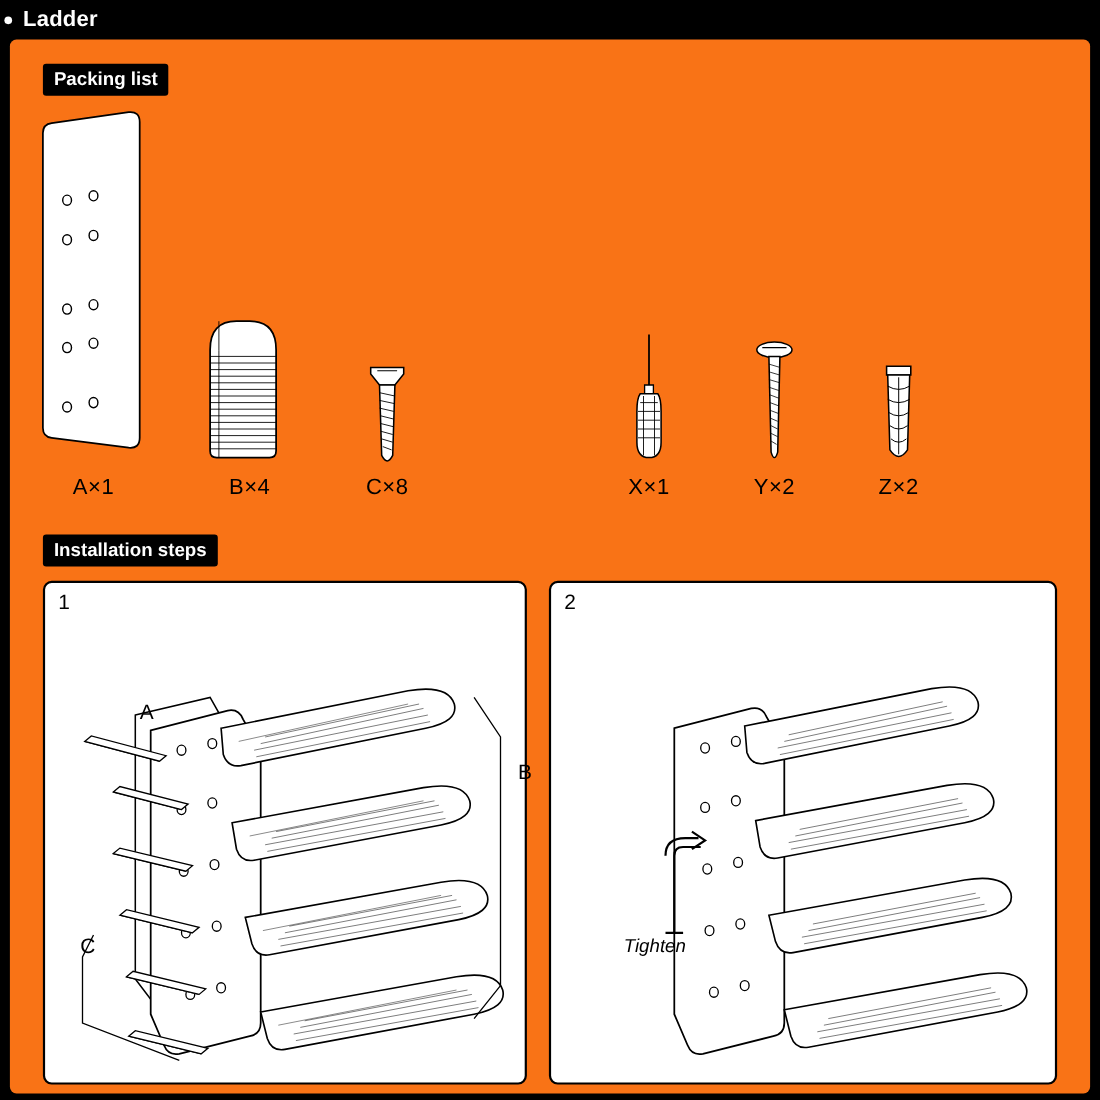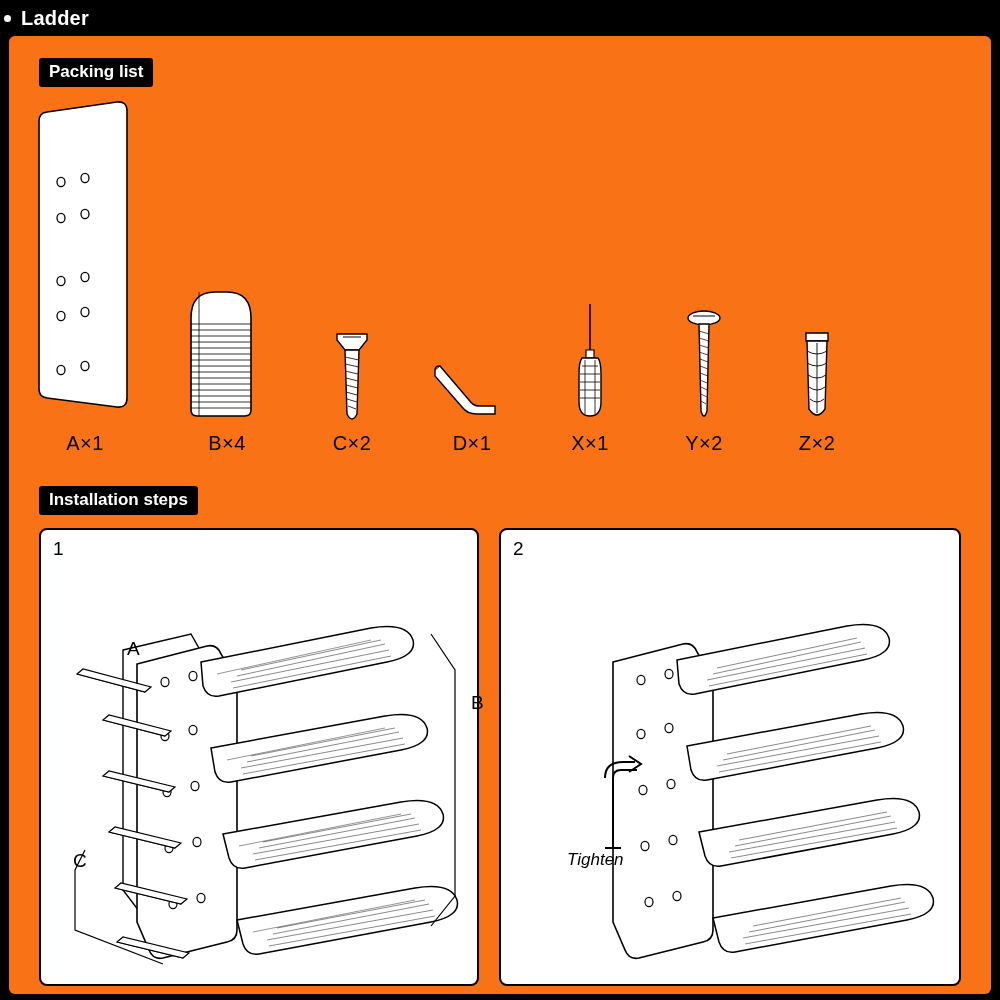--- a/index.html
+++ b/index.html
@@ -185,30 +185,23 @@
             <line x1="48" y1="29" x2="62" y2="32"></line>
               <line x1="48" y1="36" x2="62" y2="39"></line>
             <line x1="48" y1="43" x2="61" y2="46"></line>
               <line x1="49" y1="50" x2="61" y2="53"></line>
             <line x1="49" y1="57" x2="61" y2="60"></line>
               <line x1="49" y1="64" x2="60" y2="67"></line>
             <line x1="50" y1="71" x2="60" y2="74"></line>
               <line x1="51" y1="78" x2="59" y2="81"></line>
           </g>
         </svg>
-        <div class="part-caption">C×2</div>
-      </div>
-
-      <div class="part" style="left:400px; top:240px; width:110px;">
-        <svg class="part-art" width="110" height="100" viewBox="0 0 110 100">
-          <path d="M18 48 L18 42 Q18 38 23 38 L52 72 Q56 78 62 78 L78 78 L78 86 L60 86 Q50 86 45 79 Z" fill="#ffffff" stroke="#000000" stroke-width="1.4"></path>
-          <path d="M18 42 L23 38" fill="none" stroke="#000000" stroke-width="1"></path>
-        </svg>
-        <div class="part-caption">D×1</div>
-      </div>
+        <div class="part-caption">C×8</div>
+      </div>
+
 
       <div class="part" style="left:518px; top:210px; width:110px;">
         <svg class="part-art" width="110" height="130" viewBox="0 0 110 130">
           <line x1="55" y1="6" x2="55" y2="52" stroke="#000000" stroke-width="1.6"></line>
           <path d="M51 52 L59 52 L59 60 L51 60 Z" fill="#ffffff" stroke="#000000" stroke-width="1.2"></path>
           <path d="M47 60 Q44 64 44 76 L44 104 Q44 118 55 118 Q66 118 66 104 L66 76 Q66 64 63 60 Z" fill="#ffffff" stroke="#000000" stroke-width="1.4"></path>
           <g stroke="#000000" stroke-width="0.8">
             <line x1="47" y1="68" x2="63" y2="68"></line>
               <line x1="45" y1="76" x2="65" y2="76"></line>
             <line x1="45" y1="84" x2="65" y2="84"></line>

